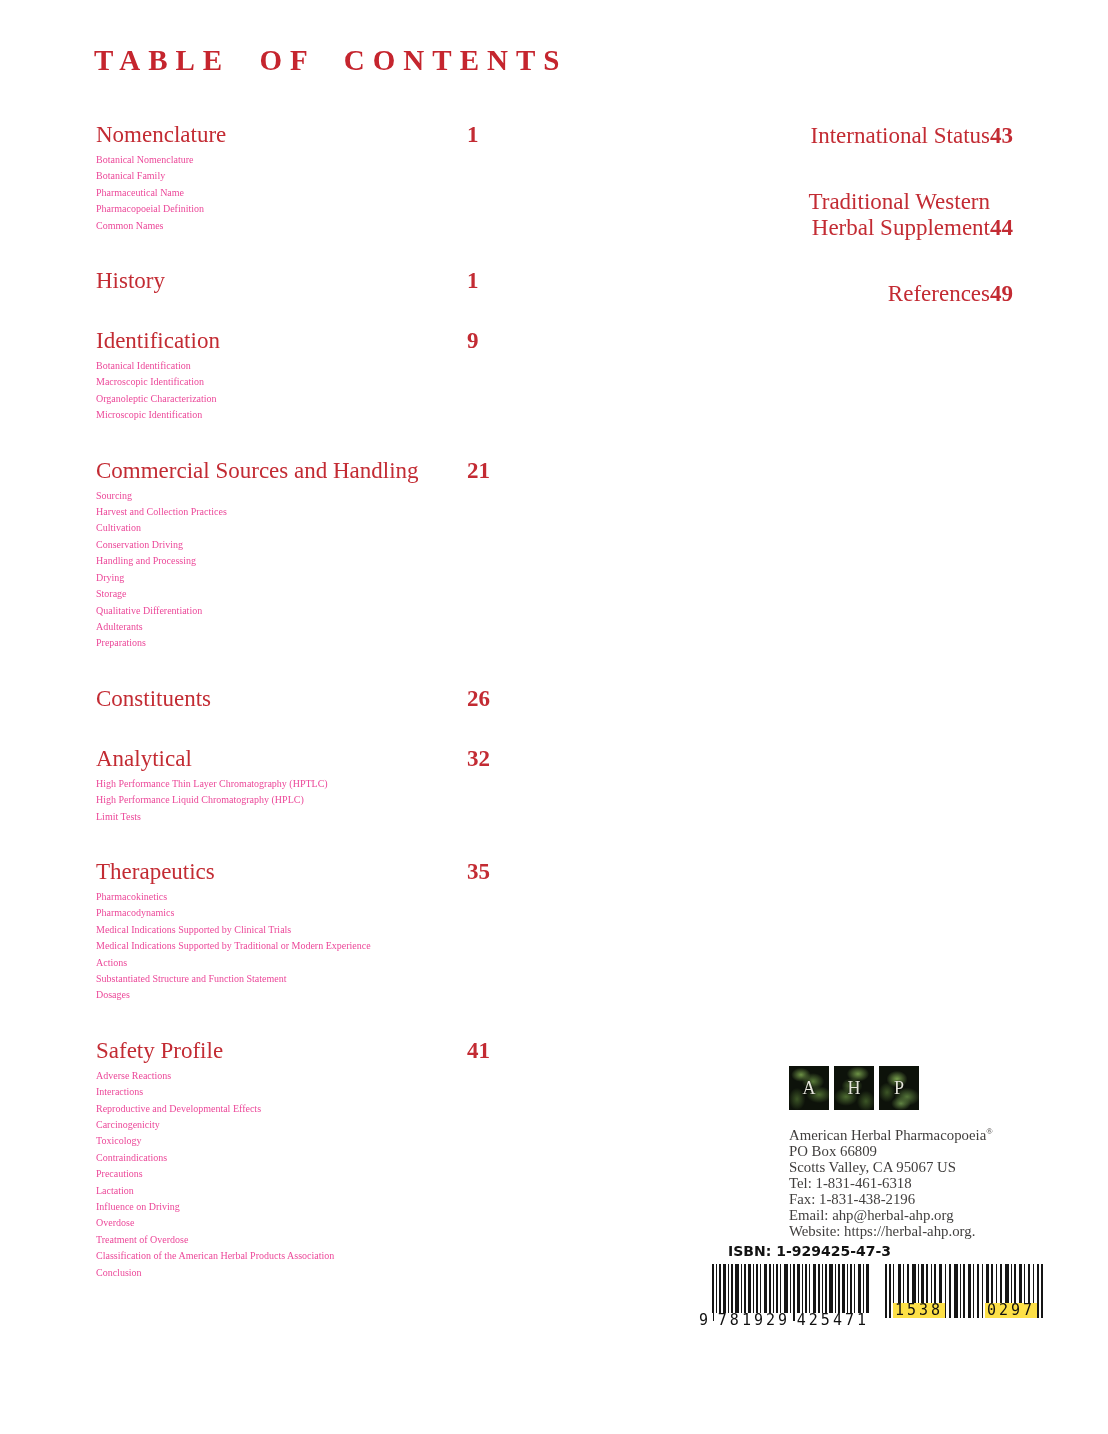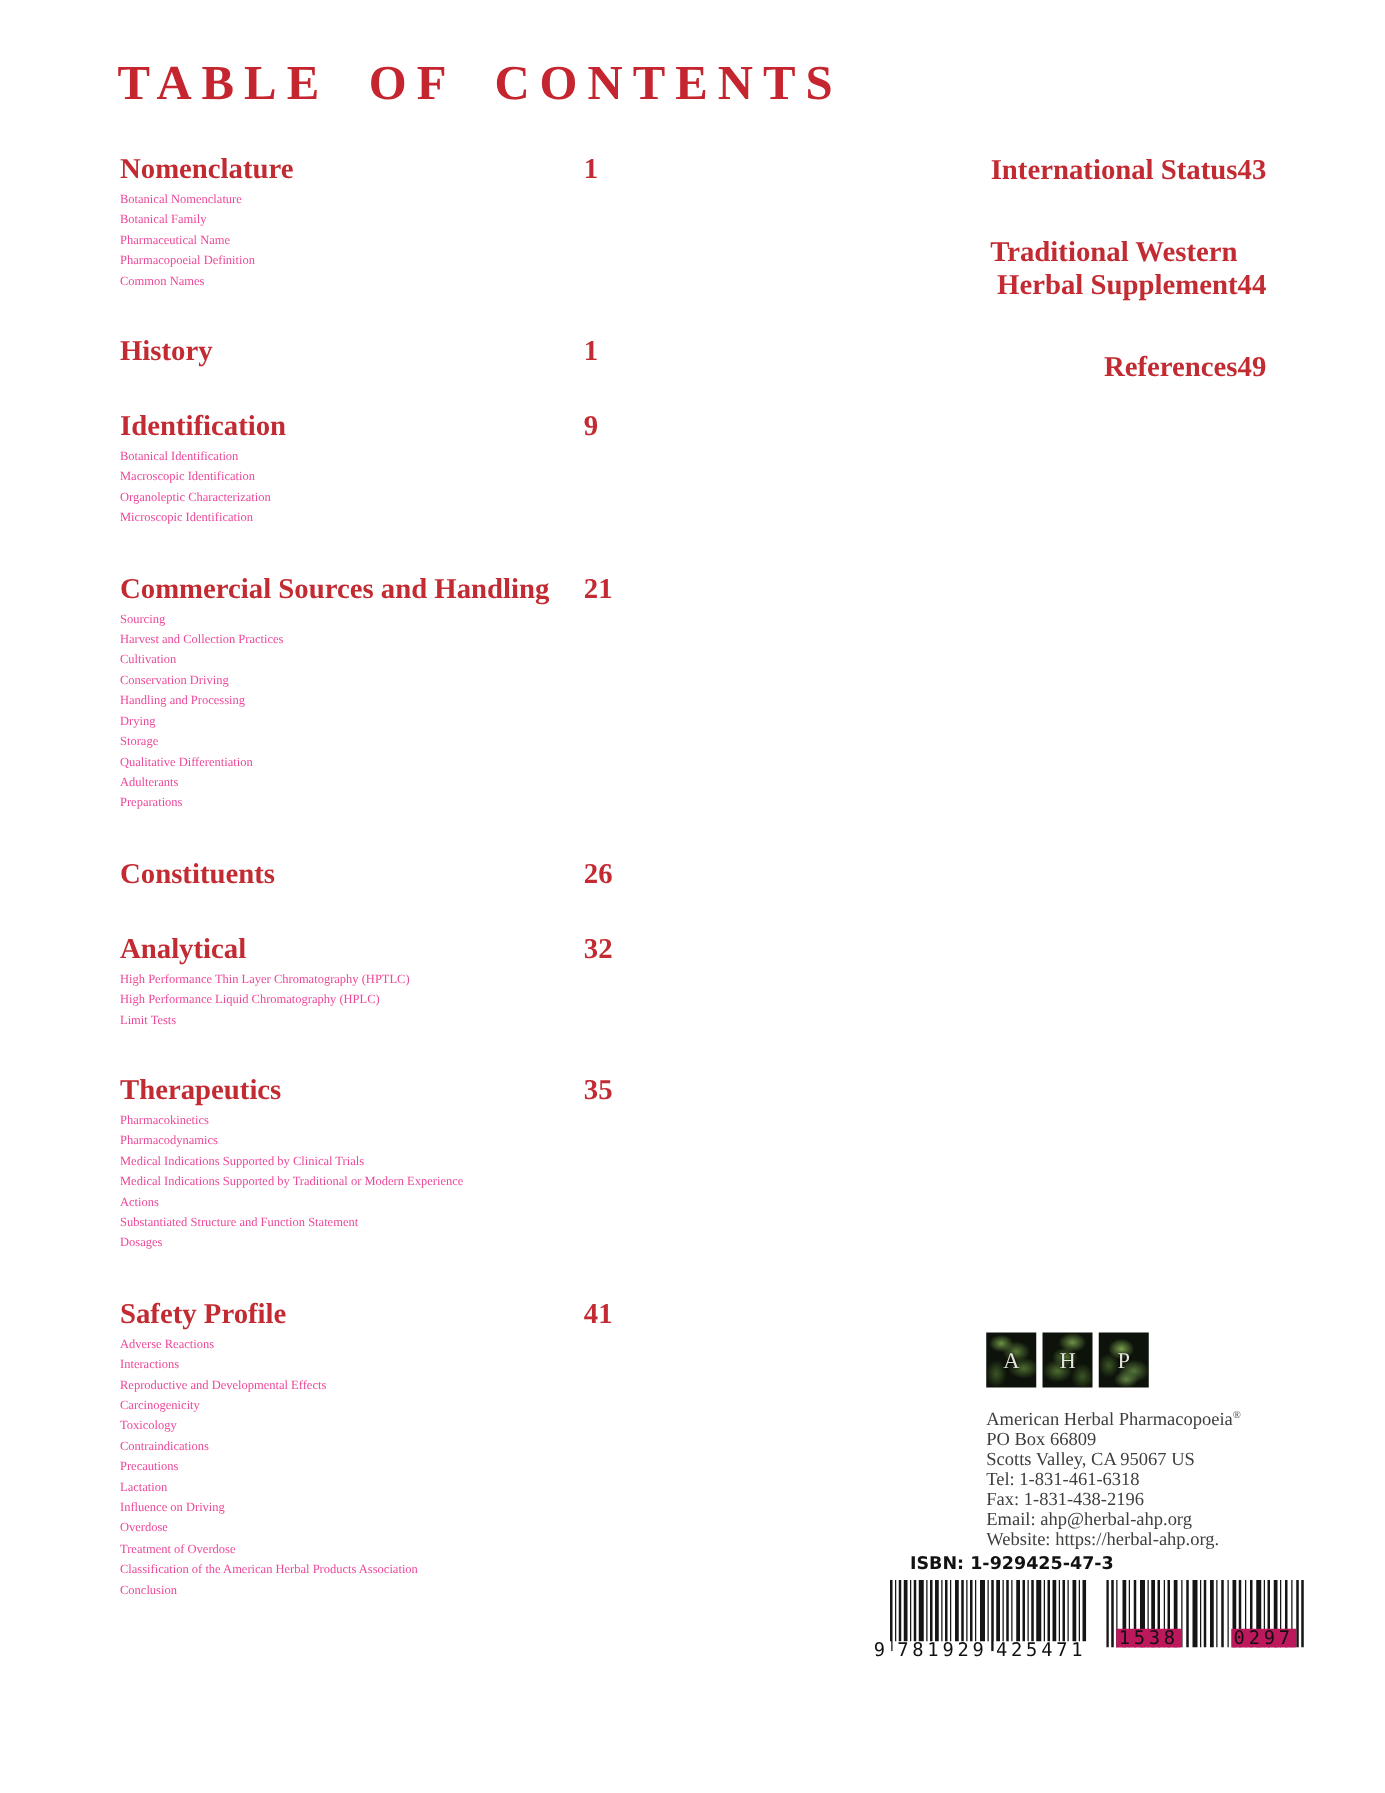--- a/index.html
+++ b/index.html
@@ -10,39 +10,39 @@
     background:#ffffff;
     font-family:"Liberation Serif", serif;
     overflow:hidden;
   }
   
   .doc-title{
     position:absolute;
     left:94px;
     top:44px;
     margin:0;
-    font-size:39px;
+    font-size:29px;
     font-weight:bold;
     color:#c5252e;
     letter-spacing:8px;
     word-spacing:14px;
     white-space:nowrap;
   }
   
   .col-left{position:absolute;left:96px;top:122px;width:430px;}
   .col-right{position:absolute;left:608px;top:123px;width:440px;}
   .toc-section{margin:0 0 34px 0;}
   .toc-row{display:flex;align-items:flex-end;}
   .toc-heading{
     flex:none;
     width:371px;
     margin:0;
     font-size:23px;
     line-height:26px;
-    font-weight:bold;
+    font-weight:normal;
     color:#c32b33;
   }
   .col-right .toc-heading{width:382px;text-align:right;}
   .toc-heading .l1,.toc-heading .l2{display:block;}
   .toc-heading .l2:empty{display:none;}
   .toc-pagenum{
     font-size:23px;
     line-height:26px;
     font-weight:bold;
     color:#c32b33;
@@ -120,21 +120,21 @@
     font-size:15px;line-height:15px;color:#111;
   }
   .ean-digits span{background:#ffffff;padding:0 2px;letter-spacing:3px;}
   .supp-digits{
     position:absolute;
     left:8px;right:8px;bottom:0;
     display:flex;justify-content:space-between;
     font-family:"DejaVu Sans Mono", monospace;
     font-size:15px;line-height:15px;color:#111;
   }
-  .supp-digits span{background:#be185d;padding:0 2px;letter-spacing:3px;}
+  .supp-digits span{background:#fde047;padding:0 2px;letter-spacing:3px;}
 </style>
 </head>
 <body>
 
 <div class="page">
 
   <h1 class="doc-title">TABLE OF CONTENTS</h1>
 
   <div class="col-left">
 

